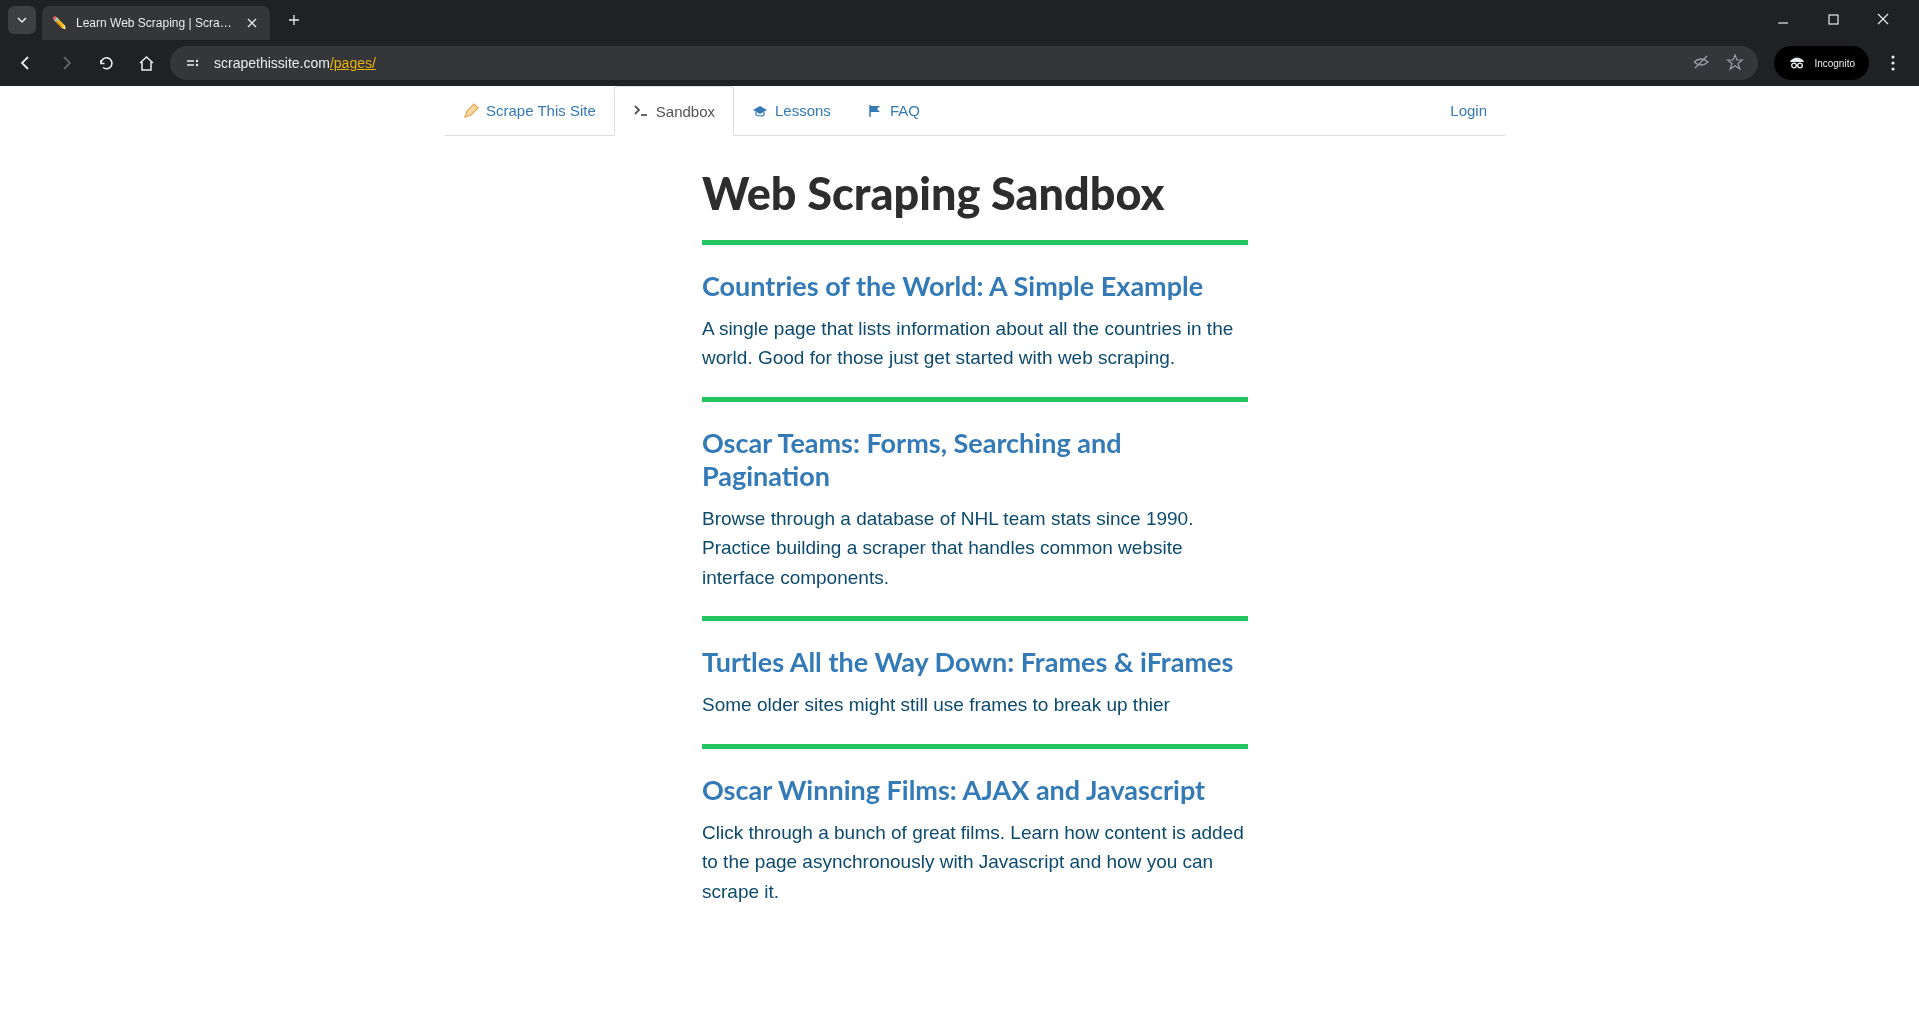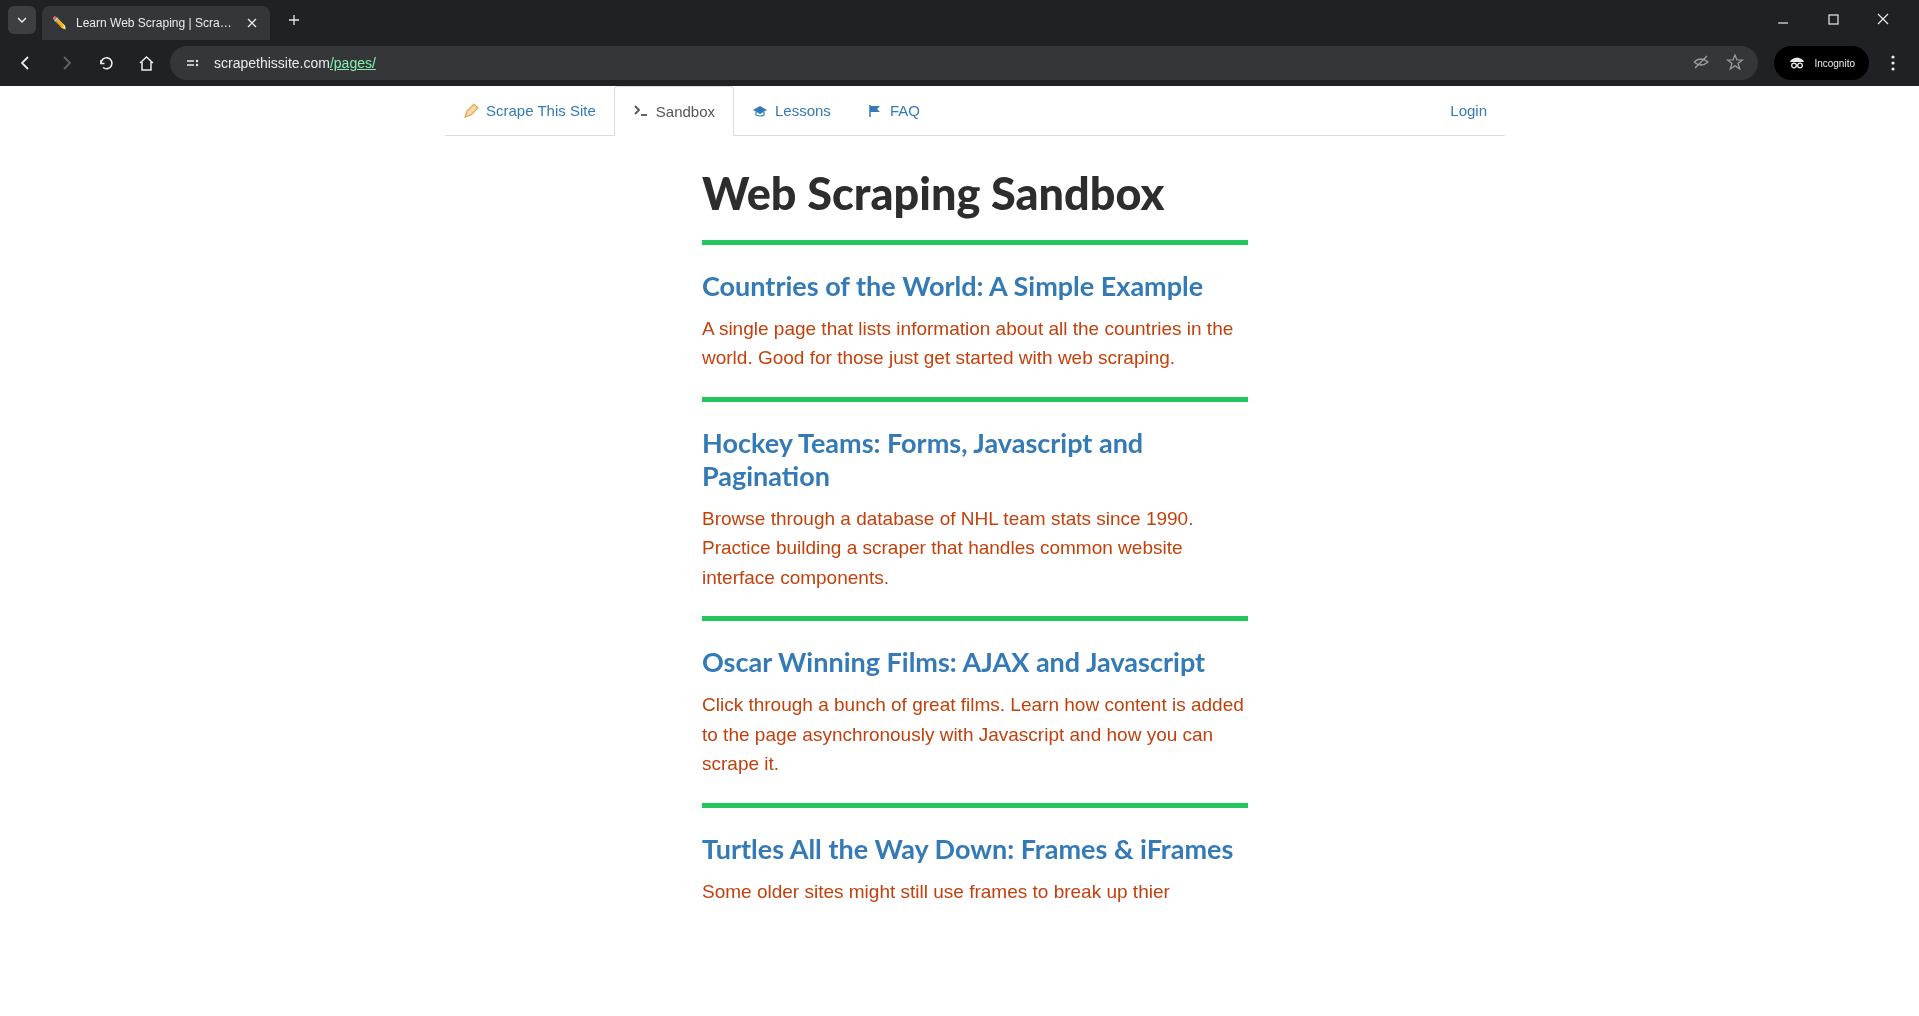--- a/index.html
+++ b/index.html
@@ -79,21 +79,21 @@
   border-radius: 17px;
   display: flex;
   align-items: center;
   padding: 0 14px;
   color: #e8eaed;
   font-size: 14px;
   gap: 12px;
 }
 .addr-icon { width:18px; display:flex; align-items:center; }
 .addr-text { flex:1; color:#e8eaed; }
-.addr-text .path { color:#86efac;text-decoration:underline; }
+.addr-text .path { color:#eab308;text-decoration:underline; }
 .addr-right { display:flex; gap:16px; color:#9aa0a6; }
 .incognito-badge {
   background: #000000;
   height: 34px;
   border-radius: 17px;
   display:flex; align-items:center;
   padding: 0 14px;
   color:#e8eaed;
   font-size: 10px;
   gap:8px;
@@ -162,21 +162,21 @@
 .section-title {
   font-family: Lato, "Helvetica Neue", Helvetica, Arial, sans-serif;
   font-size: 27px;
   font-weight: 700;
   color: #337ab7;
   margin-bottom: 12px;
   cursor: pointer;
 }
 .section-desc {
   font-size: 19px;
-  color: #c2410c;
+  color: #0c4a6e;
   line-height: 1.55;
 }
 .spacer { height: 200px; }
 </style>
 </head>
 <body>
 
 <div class="browser-chrome">
   <div class="tab-bar">
     <div class="tab-dropdown">
@@ -323,30 +323,30 @@
 
     <div class="main">
       <h1 class="page-title">Web Scraping Sandbox</h1>
 
       <div class="section">
         <h3 class="section-title">Countries of the World: A Simple Example</h3>
         <p class="section-desc">A single page that lists information about all the countries in the world. Good for those just get started with web scraping.</p>
       </div>
 
       <div class="section">
-        <h3 class="section-title">Hockey Teams: Forms, Javascript and Pagination</h3>
+        <h3 class="section-title">Oscar Teams: Forms, Searching and Pagination</h3>
         <p class="section-desc">Browse through a database of NHL team stats since 1990. Practice building a scraper that handles common website interface components.</p>
+      </div>
+
+      <div class="section">
+        <h3 class="section-title">Turtles All the Way Down: Frames &amp; iFrames</h3>
+        <p class="section-desc">Some older sites might still use frames to break up thier</p>
       </div>
 
       <div class="section">
         <h3 class="section-title">Oscar Winning Films: AJAX and Javascript</h3>
         <p class="section-desc">Click through a bunch of great films. Learn how content is added to the page asynchronously with Javascript and how you can scrape it.</p>
       </div>
 
-      <div class="section">
-        <h3 class="section-title">Turtles All the Way Down: Frames &amp; iFrames</h3>
-        <p class="section-desc">Some older sites might still use frames to break up thier</p>
-      </div>
-
       <div class="spacer"></div>
     </div>
   </div>
 </div>
 
 </body></html>

